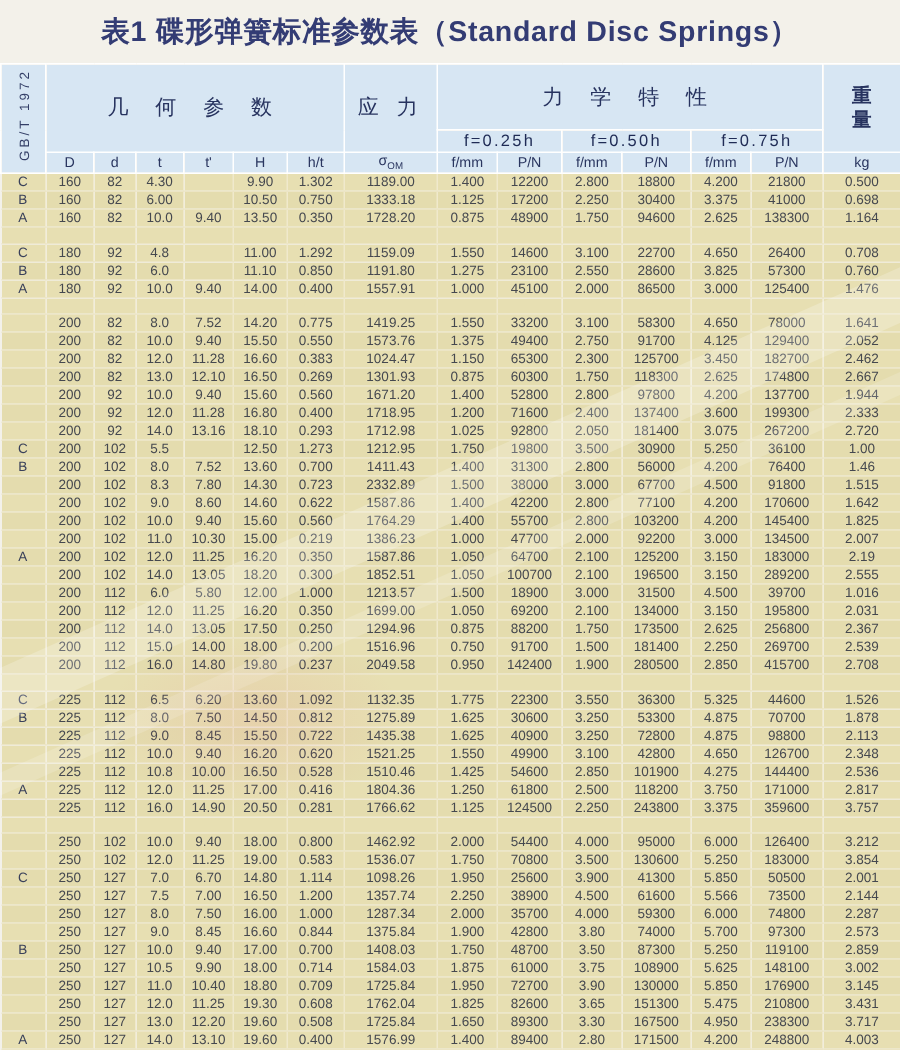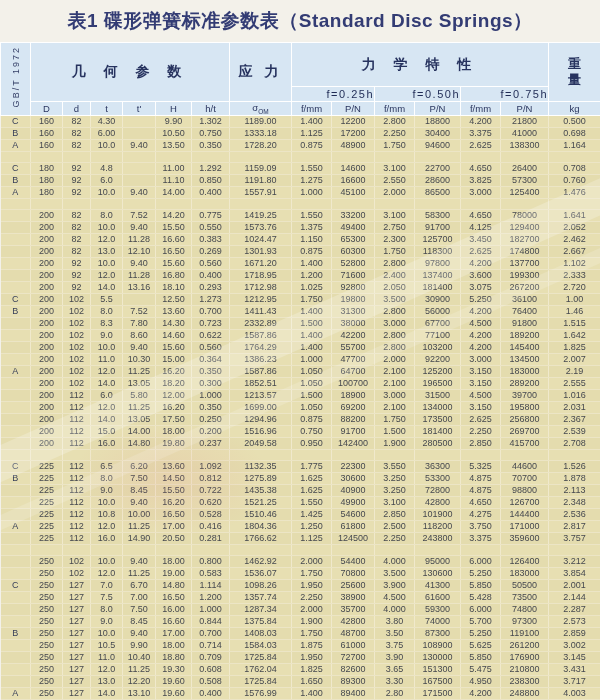--- a/index.html
+++ b/index.html
@@ -18,23 +18,23 @@
   .title-bar .title-text {
     font-size:19px; font-weight:bold; color:#333c74; letter-spacing:0.5px;
   }
 
   table.spring-table { border-collapse:collapse; table-layout:fixed; width:600px; }
 
   thead th {
     background:#d7e6f3; border:1px solid #ffffff; color:#27335f;
     padding:0; vertical-align:middle; text-align:center; overflow:hidden;
   }
-  th.group-h { font-size:14px; font-weight:bold; letter-spacing:7px; height:44px; }
+  th.group-h { font-size:14px; font-weight:normal; letter-spacing:7px; height:44px; }
   th.stress-h { letter-spacing:4px; }
-  th.defl-h { font-size:11px; font-weight:normal; letter-spacing:1.5px; height:15px; color:#1f2b55;text-align:right; }
+  th.defl-h { font-size:11px; font-weight:normal; letter-spacing:1.5px; height:15px; color:#1f2b55; }
   th.col-h { font-size:9.5px; font-weight:normal; height:13px; color:#2a3660; }
   th.weight-h { font-size:13px; font-weight:bold; line-height:16px; }
   th.std-cell { width:30px; }
   .std-vertical {
     display:inline-block; writing-mode:vertical-rl; transform:rotate(180deg);
     font-size:9px; font-weight:normal; color:#333e66; letter-spacing:2px; white-space:nowrap;
   }
   .sigma-sub { font-size:6.5px; vertical-align:sub; }
 
   tbody td {
@@ -211,21 +211,21 @@
         <tr>
           <td class="series-cell">B</td>
           <td>180</td>
           <td>92</td>
           <td>6.0</td>
           <td></td>
           <td>11.10</td>
           <td>0.850</td>
           <td>1191.80</td>
           <td>1.275</td>
-          <td>16600</td>
+          <td>23100</td>
           <td>2.550</td>
           <td>28600</td>
           <td>3.825</td>
           <td>57300</td>
           <td>0.760</td>
         </tr>
         <tr>
           <td class="series-cell">A</td>
           <td>180</td>
           <td>92</td>
@@ -335,21 +335,21 @@
           <td>9.40</td>
           <td>15.60</td>
           <td>0.560</td>
           <td>1671.20</td>
           <td>1.400</td>
           <td>52800</td>
           <td>2.800</td>
           <td>97800</td>
           <td>4.200</td>
           <td>137700</td>
-          <td>1.102</td>
+          <td>1.944</td>
         </tr>
         <tr>
           <td class="series-cell"></td>
           <td>200</td>
           <td>92</td>
           <td>12.0</td>
           <td>11.28</td>
           <td>16.80</td>
           <td>0.400</td>
           <td>1718.95</td>
@@ -436,21 +436,21 @@
           <td>9.0</td>
           <td>8.60</td>
           <td>14.60</td>
           <td>0.622</td>
           <td>1587.86</td>
           <td>1.400</td>
           <td>42200</td>
           <td>2.800</td>
           <td>77100</td>
           <td>4.200</td>
-          <td>189200</td>
+          <td>170600</td>
           <td>1.642</td>
         </tr>
         <tr>
           <td class="series-cell"></td>
           <td>200</td>
           <td>102</td>
           <td>10.0</td>
           <td>9.40</td>
           <td>15.60</td>
           <td>0.560</td>
@@ -463,21 +463,21 @@
           <td>145400</td>
           <td>1.825</td>
         </tr>
         <tr>
           <td class="series-cell"></td>
           <td>200</td>
           <td>102</td>
           <td>11.0</td>
           <td>10.30</td>
           <td>15.00</td>
-          <td>0.364</td>
+          <td>0.219</td>
           <td>1386.23</td>
           <td>1.000</td>
           <td>47700</td>
           <td>2.000</td>
           <td>92200</td>
           <td>3.000</td>
           <td>134500</td>
           <td>2.007</td>
         </tr>
         <tr>
@@ -809,21 +809,21 @@
           <td>127</td>
           <td>7.5</td>
           <td>7.00</td>
           <td>16.50</td>
           <td>1.200</td>
           <td>1357.74</td>
           <td>2.250</td>
           <td>38900</td>
           <td>4.500</td>
           <td>61600</td>
-          <td>5.428</td>
+          <td>5.566</td>
           <td>73500</td>
           <td>2.144</td>
         </tr>
         <tr>
           <td class="series-cell"></td>
           <td>250</td>
           <td>127</td>
           <td>8.0</td>
           <td>7.50</td>
           <td>16.00</td>
@@ -878,21 +878,21 @@
           <td>10.5</td>
           <td>9.90</td>
           <td>18.00</td>
           <td>0.714</td>
           <td>1584.03</td>
           <td>1.875</td>
           <td>61000</td>
           <td>3.75</td>
           <td>108900</td>
           <td>5.625</td>
-          <td>261200</td>
+          <td>148100</td>
           <td>3.002</td>
         </tr>
         <tr>
           <td class="series-cell"></td>
           <td>250</td>
           <td>127</td>
           <td>11.0</td>
           <td>10.40</td>
           <td>18.80</td>
           <td>0.709</td>

